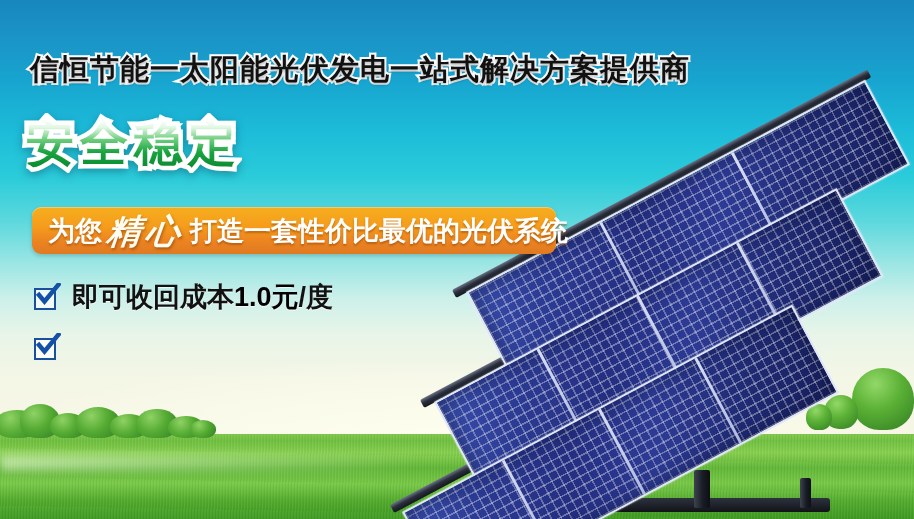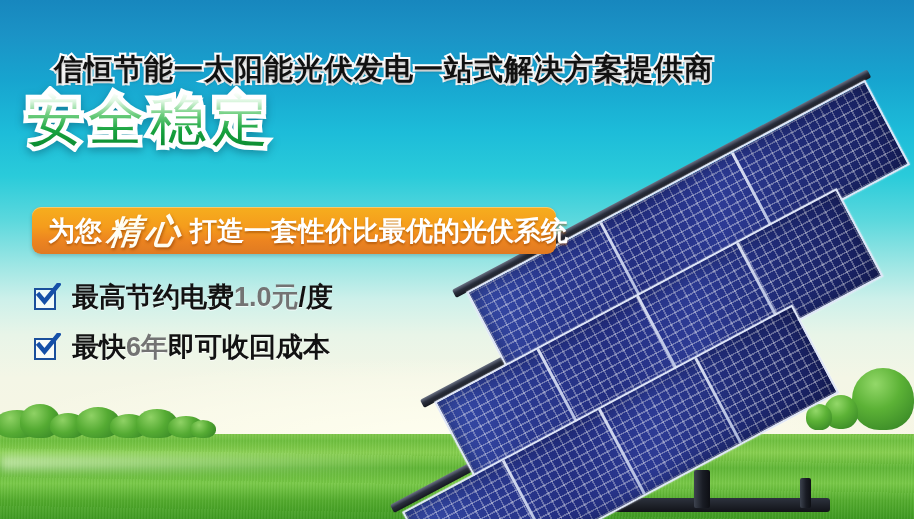--- a/index.html
+++ b/index.html
@@ -109,26 +109,25 @@
 
   
   .headline{
     position:absolute;left:30px;top:50px;
     font-size:29px;font-weight:bold;letter-spacing:1px;
     color:#111111;
     -webkit-text-stroke:4px #ffffff;
     paint-order:stroke fill;
     white-space:nowrap;
     text-shadow:0 2px 3px rgba(0,0,0,.28);
-    margin-left:24px;
   }
 
   .maintitle{
-    position:absolute;left:26px;top:92px;
-    font-size:56px;font-weight:normal;letter-spacing:6px;
+    position:absolute;left:26px;top:120px;
+    font-size:48px;font-weight:bold;letter-spacing:6px;
     white-space:nowrap;line-height:1;
   }
   .mt-seg{
     position:relative;display:inline-block;
     -webkit-text-stroke:9px #ffffff;
     paint-order:stroke fill;
     color:#ffffff;
     filter:drop-shadow(0 3px 4px rgba(0,40,60,.35));
   }
   .mt-seg .fill{
@@ -185,21 +184,21 @@
     border:2px solid #1a4f9c;
     background:rgba(255,255,255,.72);
   }
   .chk .tick{
     position:absolute;left:1px;top:-3px;width:26px;height:24px;
   }
   .btext{
     font-size:27px;font-weight:bold;color:#121212;
     text-shadow:0 1px 1px rgba(255,255,255,.75);
   }
-  .hl{color:#737373;text-align:center;}
+  .hl{color:#000000;text-align:center;}
 </style>
 </head>
 <body>
 
 <div id="banner">
 
   <div class="sky"></div>
   <div class="horizon-glow"></div>
   <div class="grass"></div>
   <div class="grass-streak"></div>
@@ -262,29 +261,28 @@
 
   <div class="bullets">
 
     <div class="bullet">
       <span class="chk">
         <span class="box"></span>
         <svg class="tick" viewBox="0 0 26 24" xmlns="http://www.w3.org/2000/svg">
           <path d="M4 12 L9.5 18.5 L23.5 1.5" fill="none" stroke="#1550a8" stroke-width="4.5" stroke-linecap="square"></path>
         </svg>
       </span>
-      <span class="btext"><span>最高节约电费</span><span class="hl">1.0元</span><span>/度</span></span>
+      <span class="btext"><span>即可收回成本</span><span class="hl">1.0元</span><span>/度</span></span>
     </div>
 
     <div class="bullet">
       <span class="chk">
         <span class="box"></span>
         <svg class="tick" viewBox="0 0 26 24" xmlns="http://www.w3.org/2000/svg">
           <path d="M4 12 L9.5 18.5 L23.5 1.5" fill="none" stroke="#1550a8" stroke-width="4.5" stroke-linecap="square"></path>
         </svg>
       </span>
-      <span class="btext"><span>最快</span><span class="hl">6年</span><span>即可收回成本</span></span>
     </div>
 
 
   </div>
 
 </div>
 
 </body></html>

